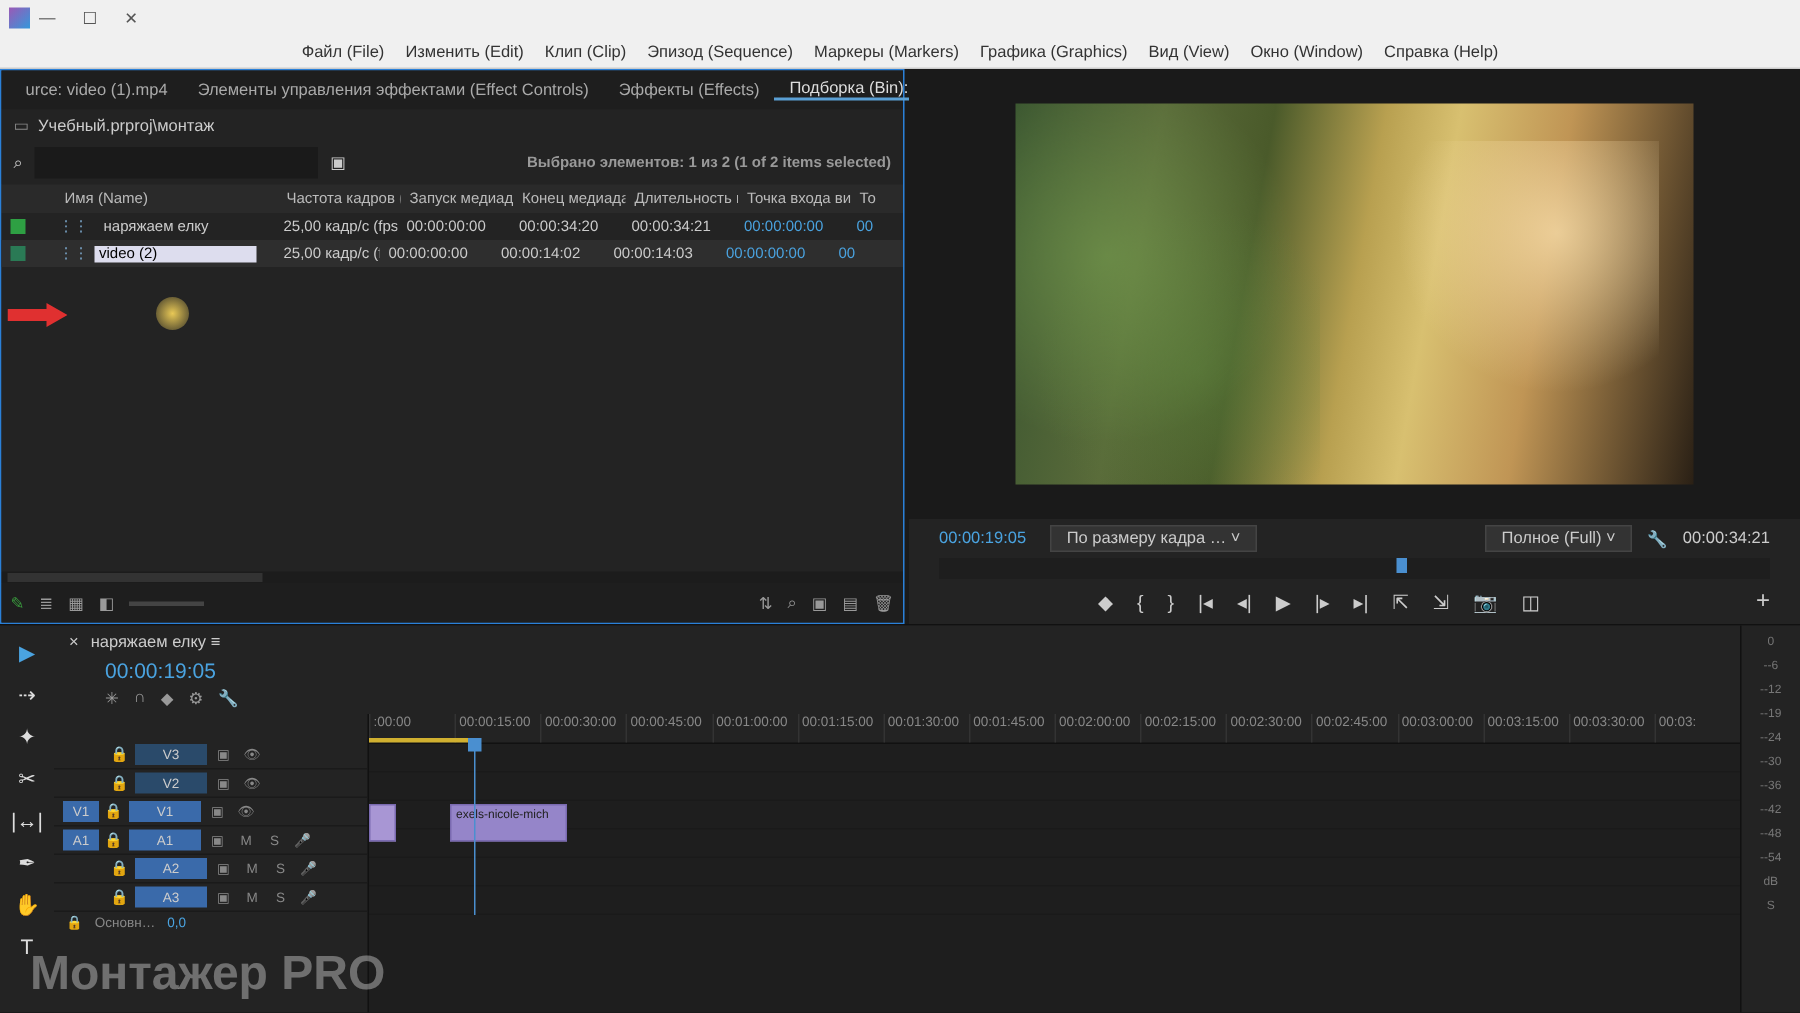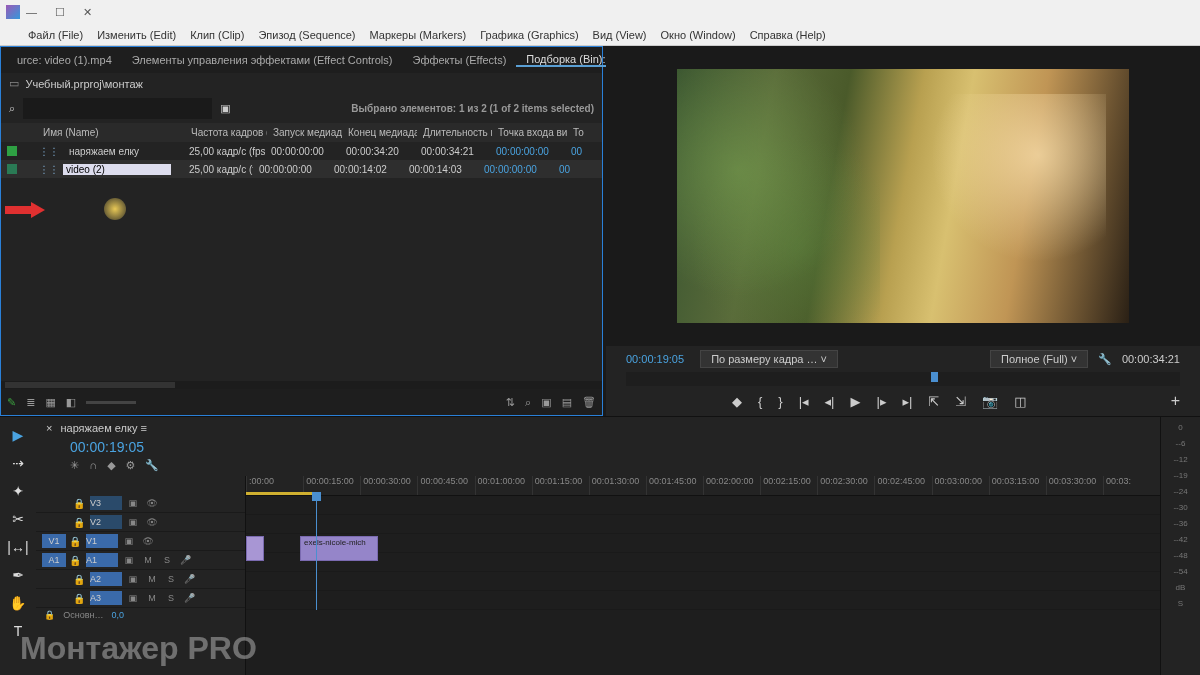--- a/index.html
+++ b/index.html
@@ -4,21 +4,21 @@
 <style>
 * { margin: 0; padding: 0; box-sizing: border-box; font-family: 'Segoe UI', Arial, sans-serif; }
 body { background: #1a1a1a; color: #ccc; font-size: 11px; width: 1200px; height: 675px; overflow: hidden; position: relative; }
 
 .titlebar { background: #f0f0f0; height: 24px; display: flex; align-items: center; padding: 0 6px; color: #333; font-size: 11px; }
 .titlebar .app-logo { width: 14px; height: 14px; background: linear-gradient(135deg, #9b59b6, #3498db); margin-right: 6px; }
 .titlebar .title-text { flex: 1; }
 .window-controls { display: flex; gap: 18px; padding-right: 8px; color: #555; }
 .window-controls span { cursor: pointer; }
 
-.menubar { background: #f0f0f0; height: 22px; display: flex; align-items: center; padding: 0 28px; gap: 14px; color: #333; font-size: 11px; border-bottom: 1px solid #ccc; }
+.menubar { background: #f0f0f0; height: 22px; display: flex; align-items: center; padding: 0 28px; gap: 14px; color: #333; font-size: 11px; border-bottom: 1px solid #ccc; justify-content: center; }
 .menubar span { cursor: pointer; }
 
 .workspace { display: flex; flex-direction: column; height: calc(675px - 46px); background: #1a1a1a; }
 .upper { display: flex; height: 370px; }
 .project-panel { width: 603px; border: 1px solid #2a80d8; background: #232323; display: flex; flex-direction: column; }
 .program-panel { flex: 1; background: #232323; display: flex; flex-direction: column; margin-left: 3px; }
 
 .panel-tabs { display: flex; background: #1e1e1e; height: 26px; align-items: center; padding: 0 6px; font-size: 11px; color: #aaa; }
 .panel-tabs .tab { padding: 0 10px; cursor: pointer; white-space: nowrap; }
 .panel-tabs .tab.active { color: #ddd; border-bottom: 2px solid #5a9fd4; }
@@ -79,21 +79,21 @@
 .timeline-tc-row { display: flex; padding: 0 10px; }
 .timeline-tc { color: #4aa3e0; font-size: 14px; padding-left: 24px; }
 .timeline-tools { display: flex; gap: 10px; padding: 4px 34px; color: #999; }
 
 .timeline-body { display: flex; flex: 1; position: relative; }
 .track-headers { width: 210px; background: #232323; border-right: 1px solid #111; }
 .track { display: flex; align-items: center; height: 19px; border-bottom: 1px solid #1a1a1a; gap: 3px; padding-left: 6px; }
 .track .lbl { background: #2a4a6a; color: #ccc; width: 24px; text-align: center; font-size: 9px; padding: 2px 0; }
 .track .lbl.active { background: #3a6aaa; }
 .track .lock { color: #888; width: 14px; font-size: 10px; text-align: center; }
-.track .name { background: #2a4a6a; color: #ccc; width: 32px; text-align: left; font-size: 9px; padding: 2px 0; }
+.track .name { background: #2a4a6a; color: #ccc; width: 48px; text-align: center; font-size: 9px; padding: 2px 0; }
 .track .name.active { background: #3a6aaa; }
 .track .tog { color: #888; width: 16px; font-size: 9px; text-align: center; }
 
 .track-area { flex: 1; position: relative; background: #1e1e1e; }
 .ruler { height: 20px; background: #232323; border-bottom: 1px solid #111; display: flex; position: relative; }
 .ruler .tick { flex: 1; font-size: 9px; color: #888; border-left: 1px solid #333; padding-left: 2px; }
 .ruler .playbar { position: absolute; height: 3px; background: #d0b030; bottom: 0; left: 0; width: 70px; }
 .lanes { position: relative; }
 .lane { height: 19px; border-bottom: 1px solid #1a1a1a; position: relative; }
 .clip { position: absolute; top: 2px; height: 25px; background: #9585c9; border: 1px solid #7a6ab0; font-size: 8px; color: #222; padding: 1px 3px; overflow: hidden; }

